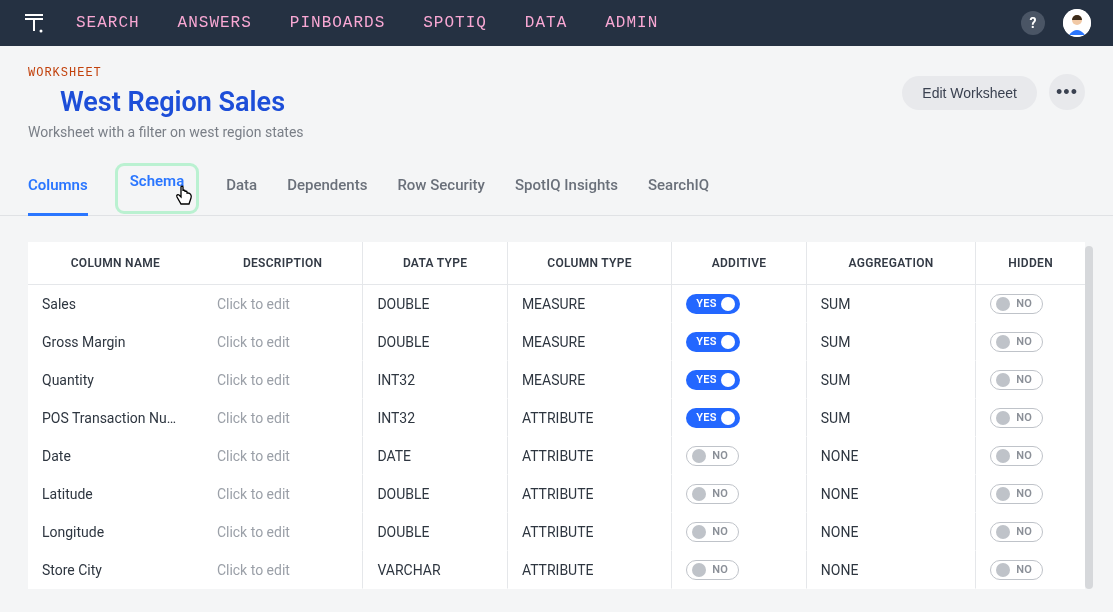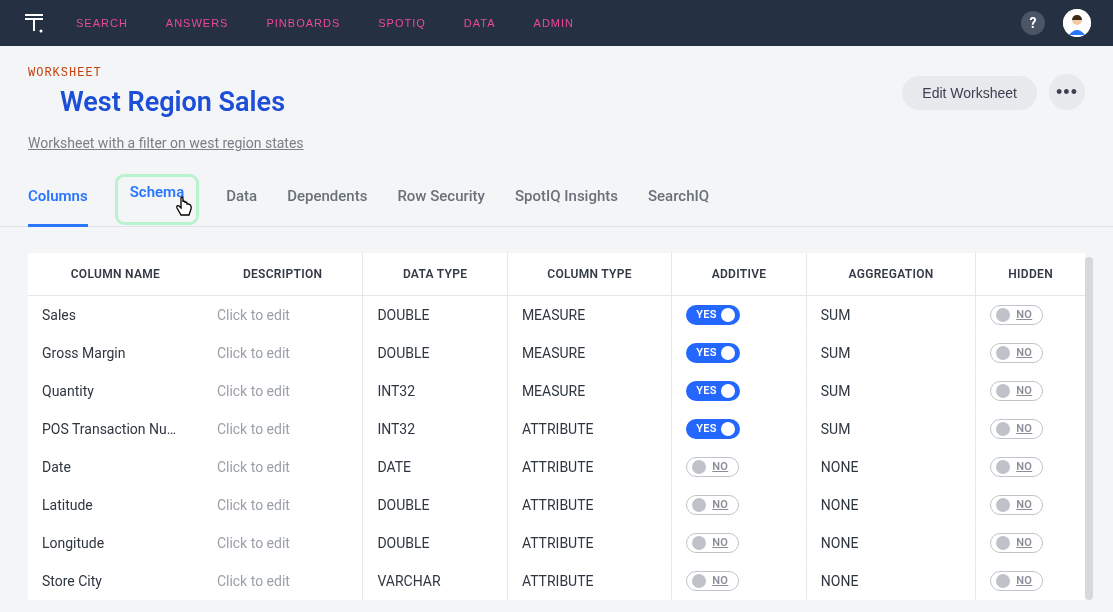--- a/index.html
+++ b/index.html
@@ -25,24 +25,24 @@
     color: #fff;
     display: flex;
     align-items: center;
     margin-right: 28px;
   }
   .nav-links {
     display: flex;
     gap: 38px;
   }
   .nav-links span {
-    font-family: Liberation Sans, sans-serif;
-    font-size: 11px;
+    font-family: Liberation Mono, monospace;
+    font-size: 16px;
     letter-spacing: 1px;
-    color: #ec4899;
+    color: #f9a8d4;
     cursor: pointer;
   }
   .nav-right {
     margin-left: auto;
     display: flex;
     align-items: center;
     gap: 18px;
   }
   .help-circle {
     width: 24px; height: 24px; border-radius: 50%;
@@ -69,22 +69,21 @@
   .title-row {
     display:flex;align-items:center;
   }
   .page-title {
     font-size:27px;font-weight:600;color:#1d4ed8;
     margin-bottom:4px;
     margin-left:32px;
   }
   .subtitle {
     font-size:14px;color:#7a7f87;
-    margin-top:13px;
-    text-decoration:underline;
+    margin-top:2px;
   }
   .header-actions {
     margin-left:auto;display:flex;align-items:flex-end;gap:12px;
     position:absolute;right:28px;top:74px;
   }
   .btn-edit {
     background:#e8e9ec;color:#3a4150;
     border:none;border-radius:18px;padding:9px 20px;
     font-size:14px;cursor:pointer;
   }
@@ -169,21 +168,20 @@
     width:14px;height:14px;border-radius:50%;
   }
   .toggle.on {
     background:#2367ff;color:#fff;justify-content:flex-start;
   }
   .toggle.on .label{padding:0 4px 0 6px;}
   .toggle.on .knob{background:#fff;margin-left:auto;margin-right:1px;}
   .toggle.off {
     background:transparent;border:1.5px solid #bfc3c9;color:#8a8f97;
     justify-content:space-between;
-    text-decoration:underline;
   }
   .toggle.off .knob{background:#bfc3c9;margin-left:1px;}
   .toggle.off .label{padding:0 6px 0 6px;}
 </style>
 </head>
 <body>
 
 <div class="topnav">
   <div class="logo">
     <svg viewBox="0 0 24 24" width="24" height="24" fill="none" stroke="#fff" stroke-width="2">

